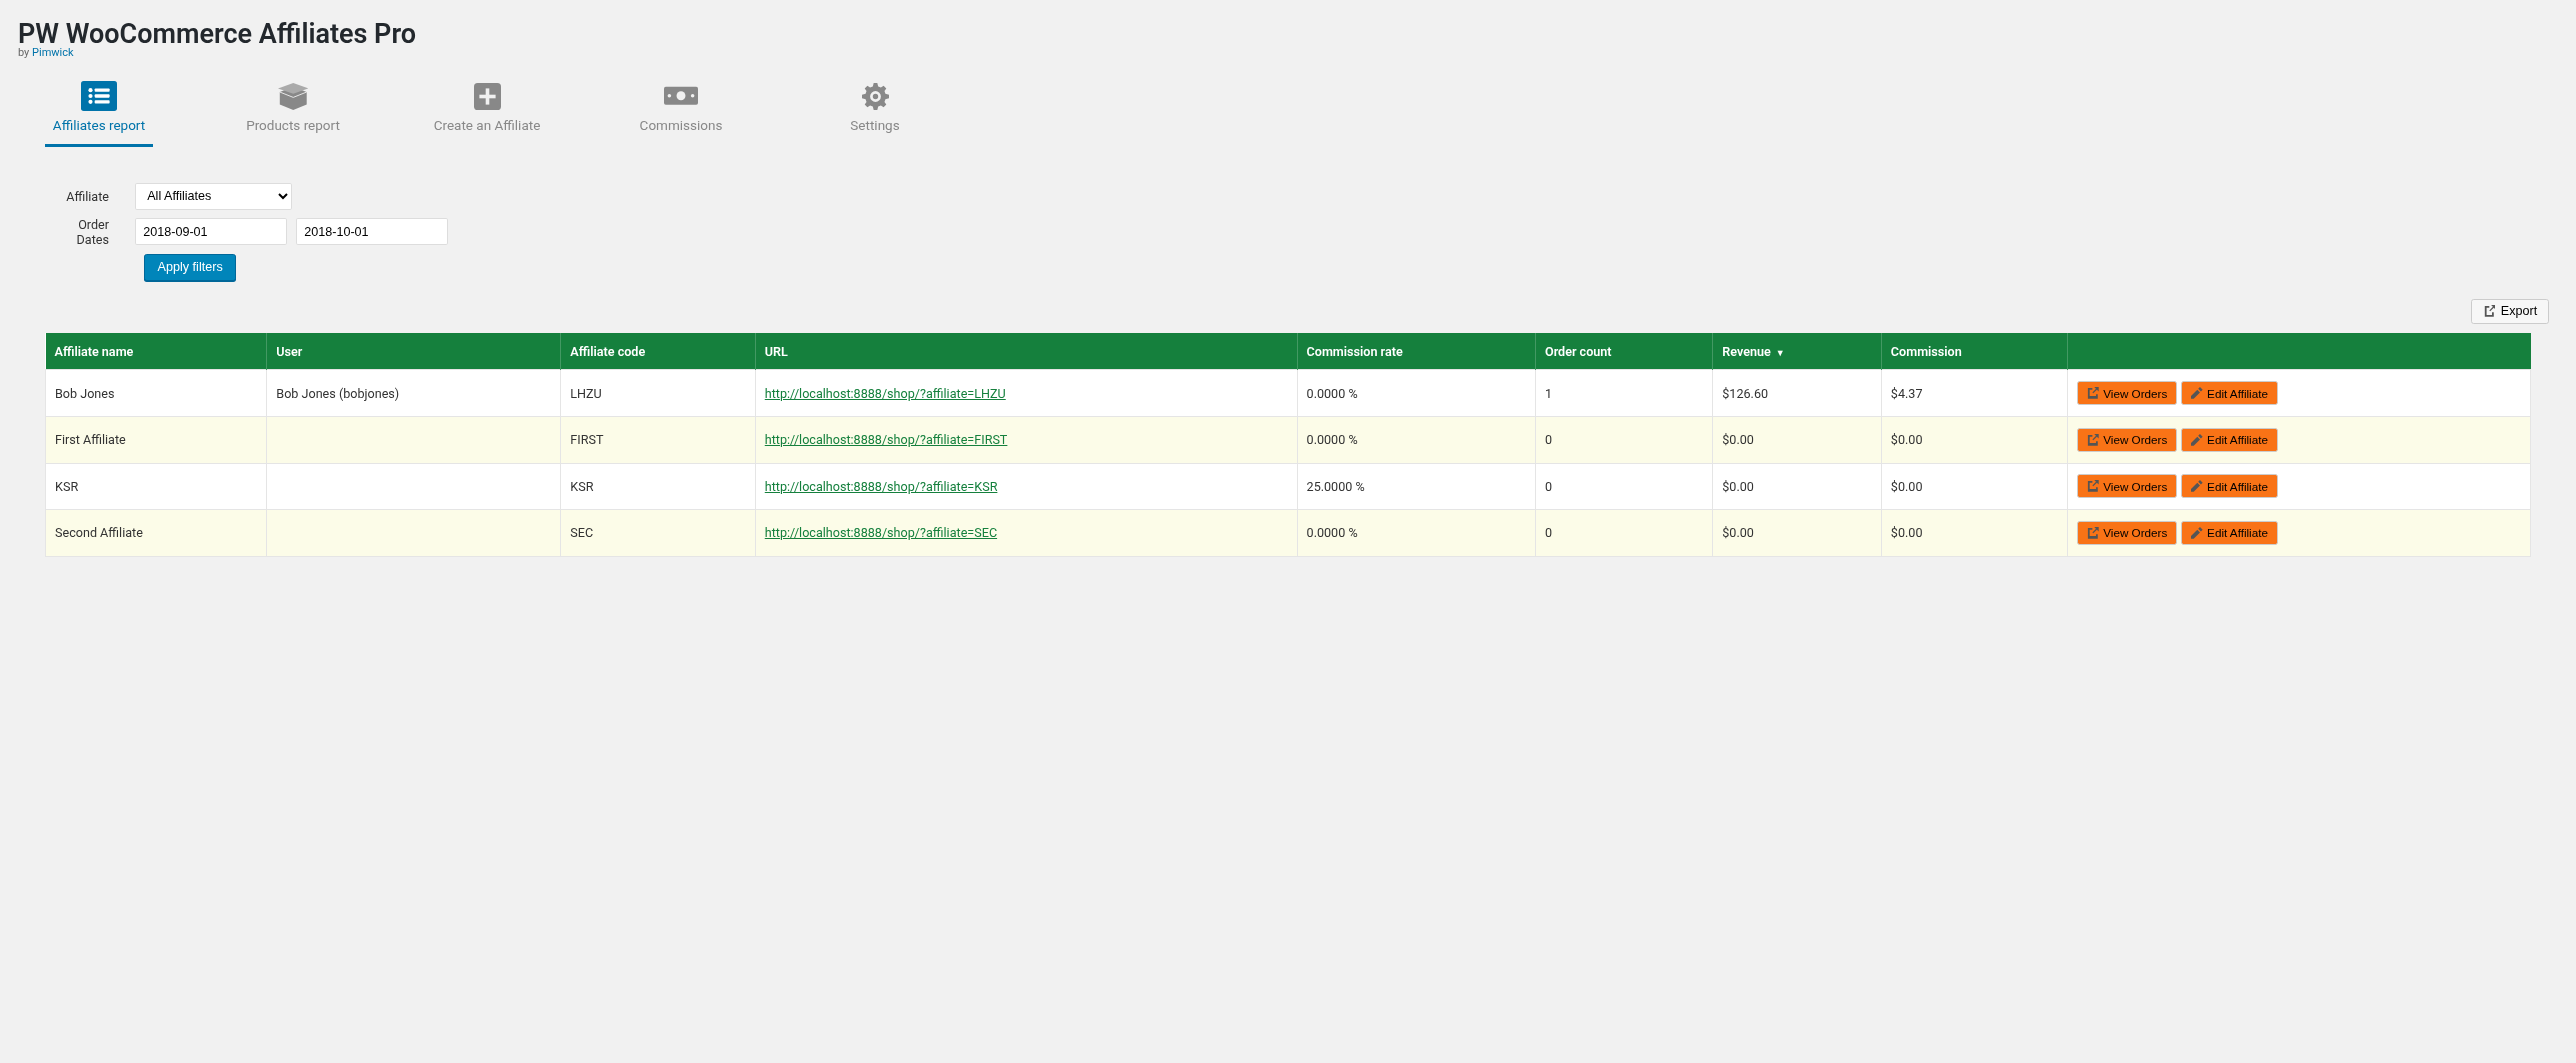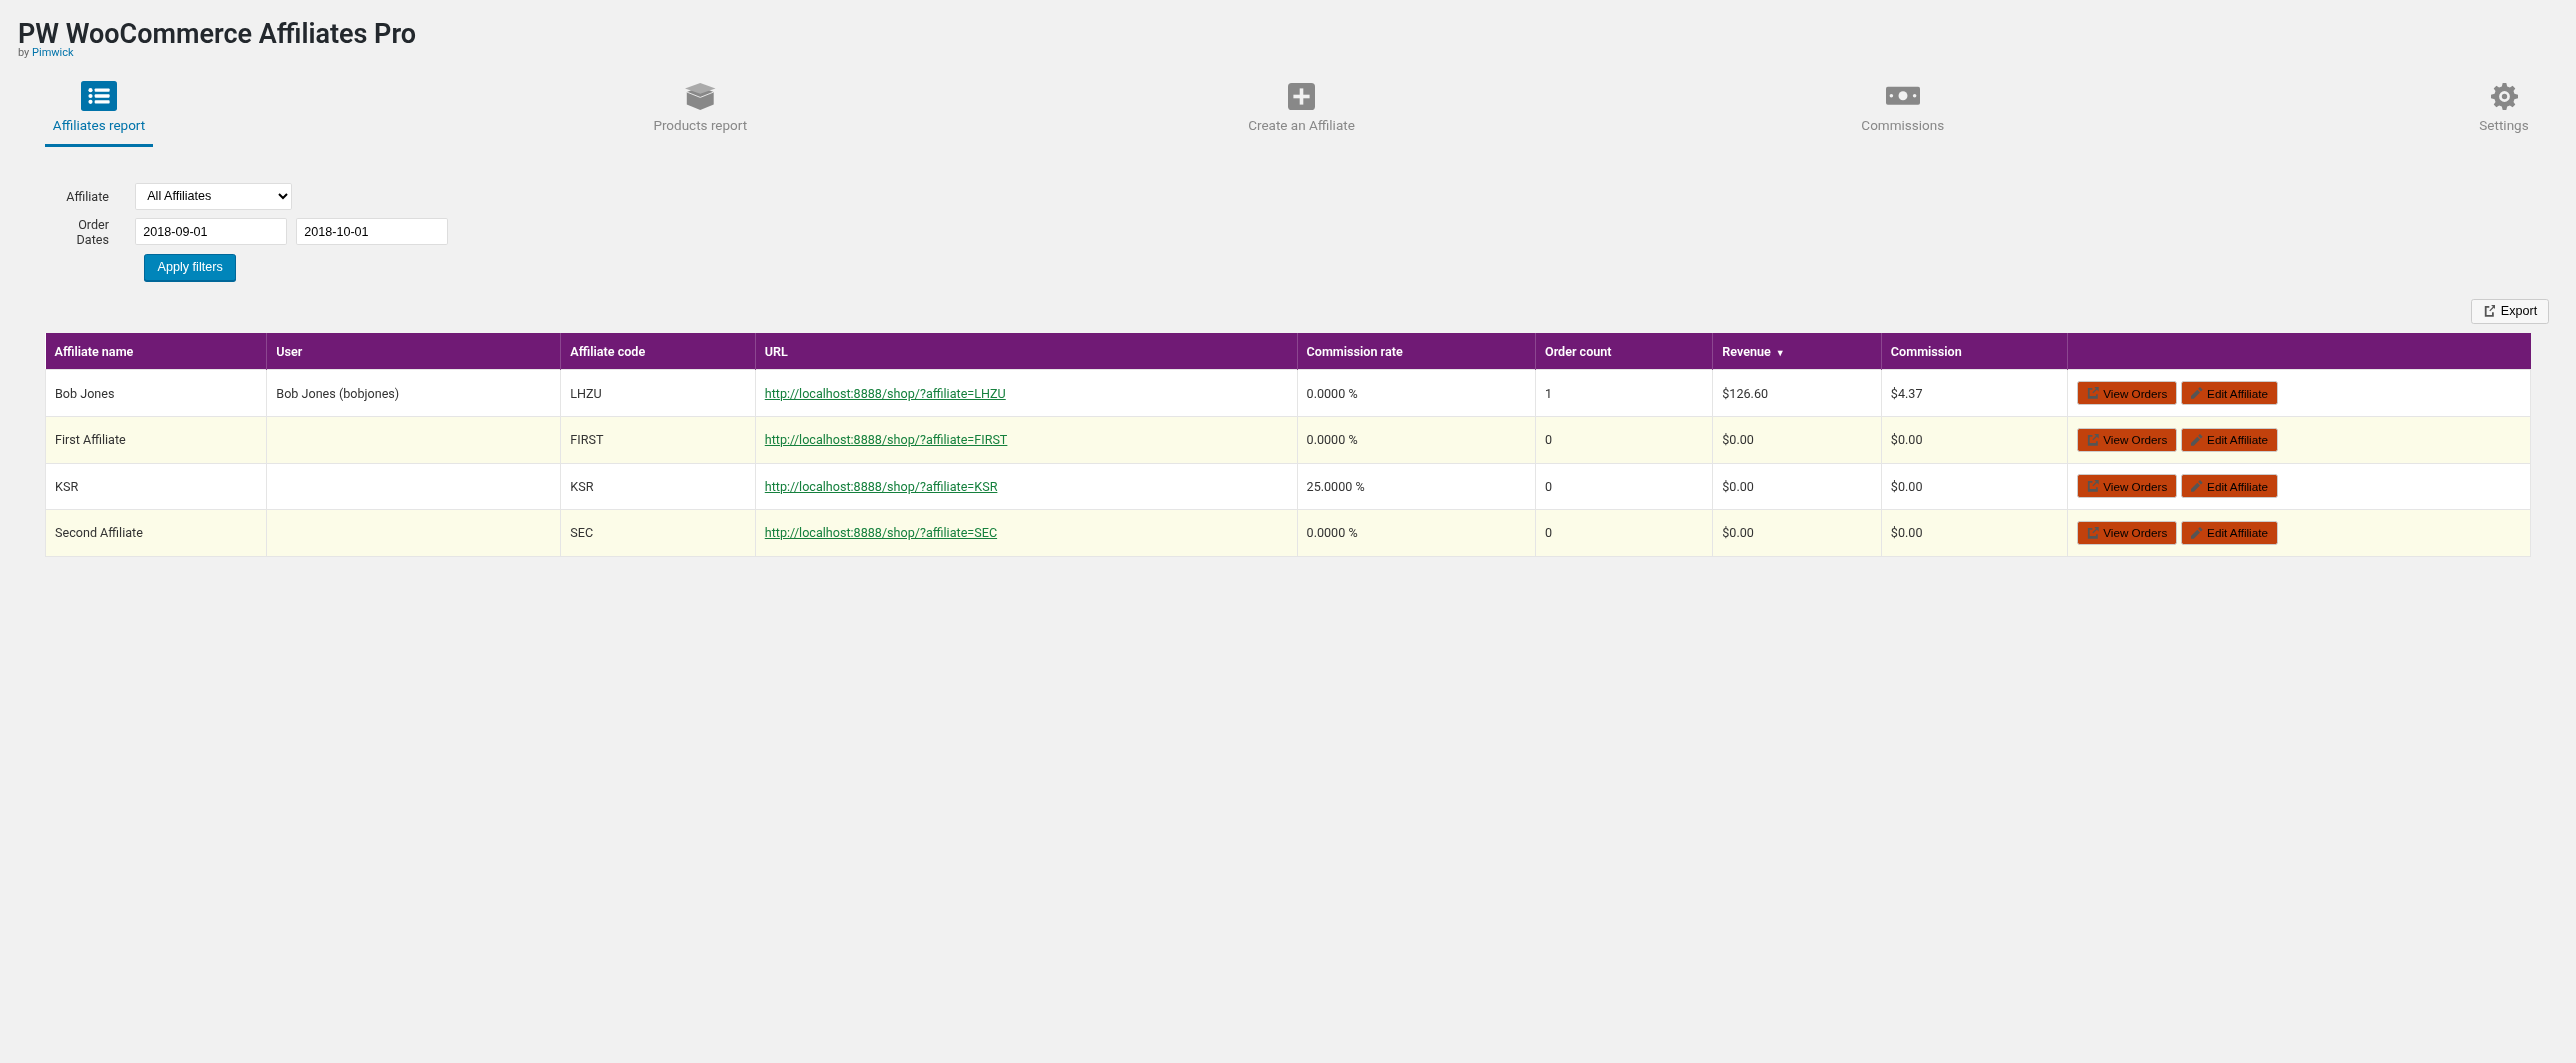--- a/index.html
+++ b/index.html
@@ -10,24 +10,23 @@
       padding: 18px;
     }
     .header { margin-bottom: 7.2px; }
     .title { font-size: 27px; font-weight: 600; color: #23282d; }
     .sub-line { font-size: 11.7px; color: #999; }
     .by-line { width: 386px; font-size: 11px; color: #666; margin-top: -3.6px;}
     .by-line a { color: #0073aa; text-decoration: none; }
     
     .tabs {
       display: flex;
-      gap: 59px;
+      gap: 86px;
       margin-top: 21.5px;
       margin-left: 27px;
-      justify-content: space-between;
     }
     .tab {
       display: flex;
       flex-direction: column;
       align-items: center;
       cursor: pointer;
       color: #888;
       padding-bottom: 10.8px;
       min-width: 108px;
     }
@@ -102,39 +101,39 @@
 
     .table-wrap {
       margin: 9px 27px 0 27px;
     }
     table {
       width: 100%;
       border-collapse: collapse;
       background: #fff;
     }
     thead th {
-      background: #701a75;
+      background: #15803d;
       color: #fff;
       text-align: left;
       padding: 10.8px 9px;
       font-size: 12.6px;
       font-weight: 600;
       border-right: 0.9px solid rgba(255,255,255,0.2);
     }
     thead th:last-child { border-right: none; }
     tbody td {
       padding: 10.8px 9px;
       font-size: 12.6px;
       border: 0.9px solid #e5e5e5;
       vertical-align: middle;
     }
     tbody tr.striped { background: #fcfce8; }
     .url-link { color: #15803d; text-decoration: underline; }
     .action-btn {
-      background: #c2410c;
+      background: #f97316;
       border: 0.9px solid #ccc;
       padding: 4.5px 9px;
       font-size: 11.7px;
       border-radius: 2.7px;
       cursor: pointer;
       display: inline-flex;
       align-items: center;
       gap: 4.5px;
       margin-right: 3.6px;
     }

